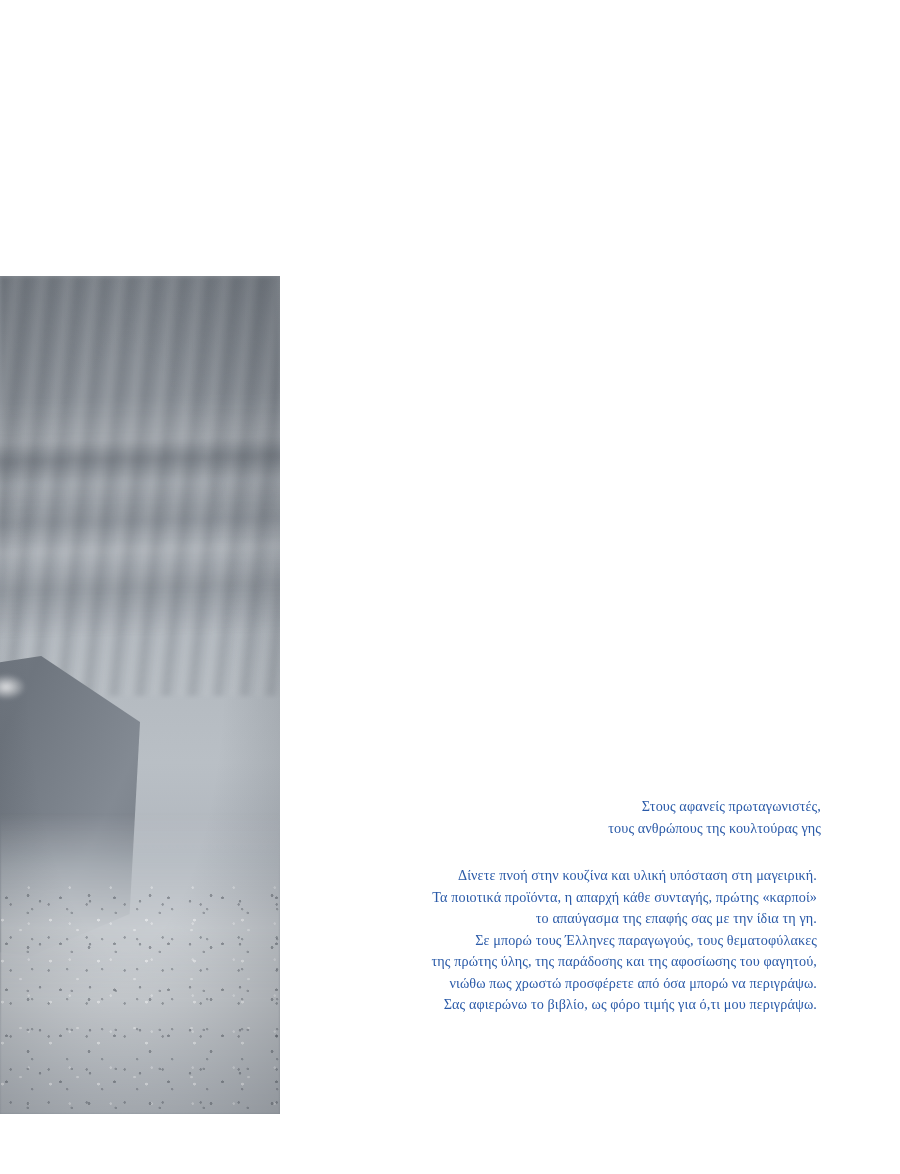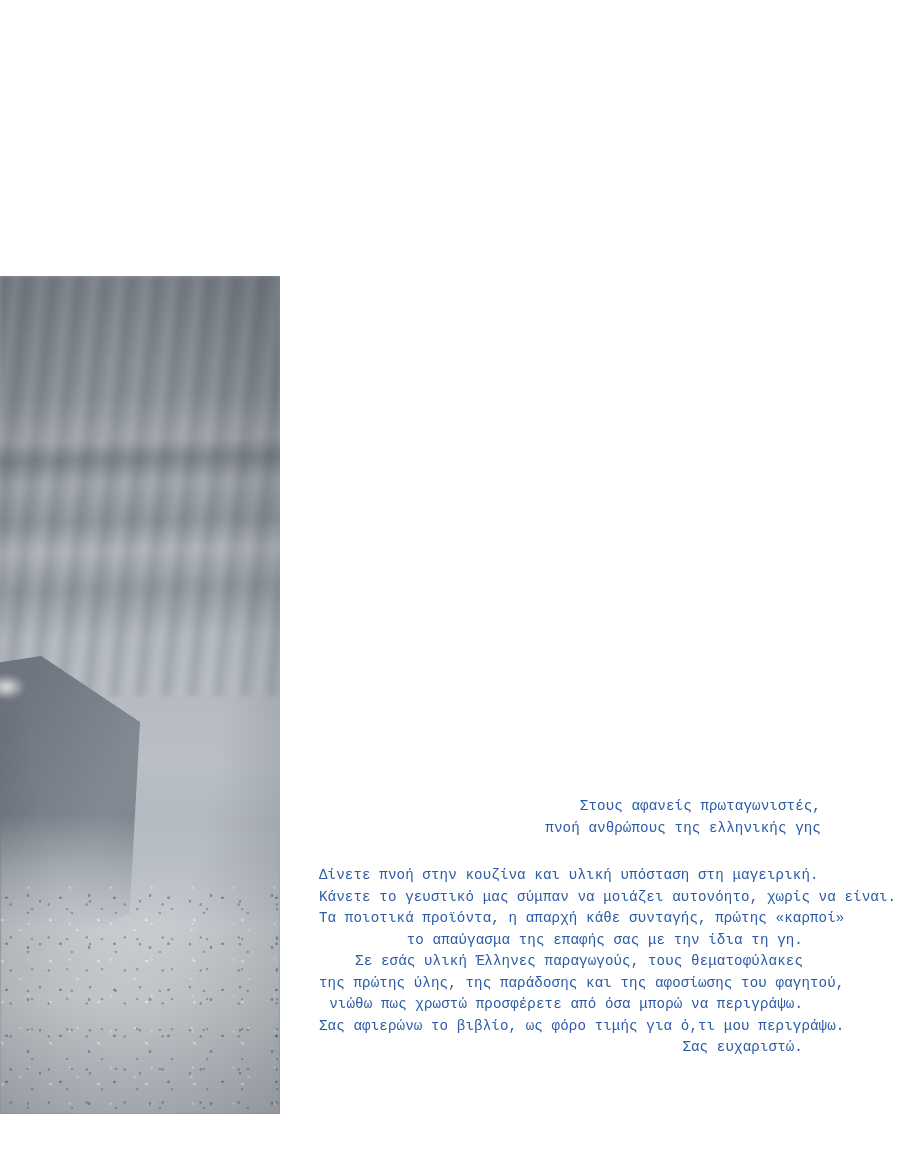--- a/index.html
+++ b/index.html
@@ -142,30 +142,30 @@
   }
 
   
   .dedication {
     position: absolute;
     right: 79px;
     top: 796px;
     width: 520px;
     text-align: right;
     color: #2a5aa8;
-    font-family: Liberation Mono, monospace;
+    font-family: Liberation Serif, serif;
     font-size: 14.2px;
     line-height: 21.5px;
     letter-spacing: .1px;
   }
   .dedication .salutation {
     margin: 0 0 26px 0;
   }
   .dedication .body {
-    margin: 18px;
+    margin: 4px;
   }
   .dedication .line {
     display: block;
     white-space: nowrap;
   }
 </style>
 </head>
 <body>
 
 <div class="photo-plate">
@@ -176,26 +176,24 @@
   <div class="layer-block-highlight"></div>
   <div class="layer-shadow"></div>
   <div class="layer-ground"></div>
   <div class="layer-grain"></div>
   <div class="layer-vignette"></div>
 </div>
 
 <div class="dedication">
   <div class="salutation">
     <span class="line">Στους αφανείς πρωταγωνιστές,</span>
-    <span class="line">πνοή ανθρώπους της ελληνικής γης</span>
+    <span class="line">τους ανθρώπους της κουλτούρας γης</span>
   </div>
   <div class="body">
     <span class="line">Δίνετε πνοή στην κουζίνα και υλική υπόσταση στη μαγειρική.</span>
-    <span class="line">Κάνετε το γευστικό μας σύμπαν να μοιάζει αυτονόητο, χωρίς να είναι.</span>
     <span class="line">Τα ποιοτικά προϊόντα, η απαρχή κάθε συνταγής, πρώτης «καρποί»</span>
     <span class="line">το απαύγασμα της επαφής σας με την ίδια τη γη.</span>
-    <span class="line">Σε εσάς υλική Έλληνες παραγωγούς, τους θεματοφύλακες</span>
+    <span class="line">Σε μπορώ τους Έλληνες παραγωγούς, τους θεματοφύλακες</span>
     <span class="line">της πρώτης ύλης, της παράδοσης και της αφοσίωσης του φαγητού,</span>
     <span class="line">νιώθω πως χρωστώ προσφέρετε από όσα μπορώ να περιγράψω.</span>
     <span class="line">Σας αφιερώνω το βιβλίο, ως φόρο τιμής για ό,τι μου περιγράψω.</span>
-    <span class="line">Σας ευχαριστώ.</span>
   </div>
 </div>
 
 </body></html>

